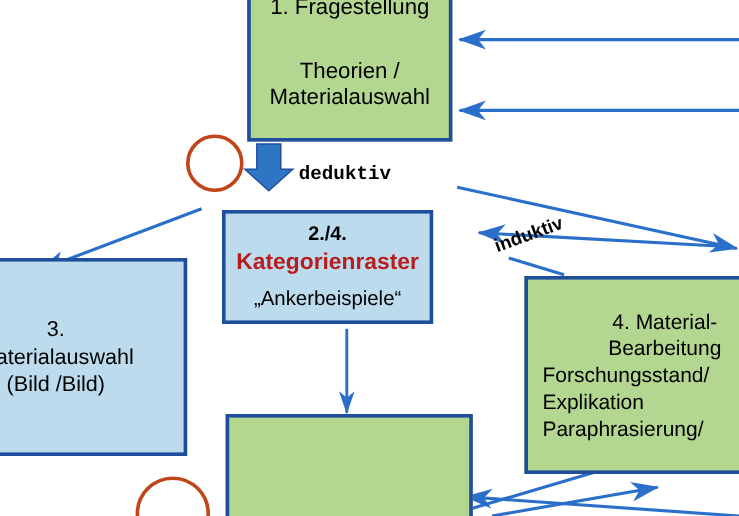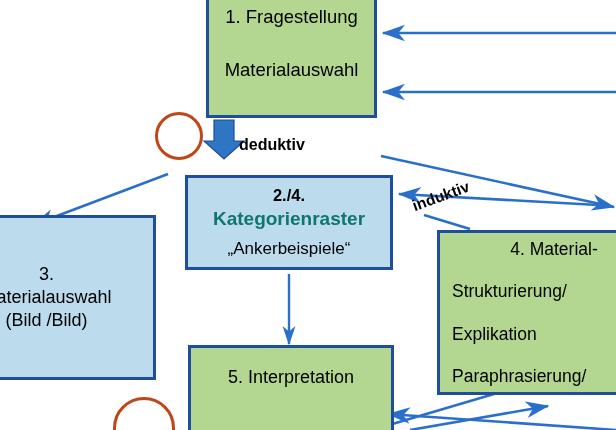--- a/index.html
+++ b/index.html
@@ -42,28 +42,28 @@
   
   #box-fragestellung {
     left: 206px; top: -30px; width: 171px; height: 148px;
     font-size: 18.5px;
     padding-bottom: 2px;
   }
   #box-fragestellung .line { margin: 0; }
 
   
   #box-kategorienraster {
-    left: 185px; top: 175px; width: 208px; height: 95px;
+    left: 185px; top: 175px; width: 176px; height: 95px;
     font-size: 17px;
   }
   #box-kategorienraster .l1 { font-weight: bold; font-size: 16.5px; }
   #box-kategorienraster .l2 {
     font-weight: bold;
     font-size: 19px;
-    color: #0f766e;
+    color: #b91c1c;
     margin-top: 3px;
   }
   #box-kategorienraster .l3 { font-size: 17px; margin-top: 9px; }
 
   
   #box-materialauswahl {
     left: -63px; top: 215px; width: 219px; height: 165px;
     font-size: 18px;
   }
   #box-materialauswahl .line { margin: 1px 0; }
@@ -72,21 +72,21 @@
   #box-materialbearbeitung {
     left: 437px; top: 230px; width: 222px; height: 165px;
     font-size: 17.5px;
     align-items: flex-start;
     text-align: left;
     padding-left: 12px;
     justify-content: center;
   }
   #box-materialbearbeitung .l1 { align-self: center; }
   #box-materialbearbeitung .l2 { align-self: center; }
-  #box-materialbearbeitung .line { margin: 11px 0; }
+  #box-materialbearbeitung .line { margin: 1px 0; }
 
   
   #box-interpretation {
     left: 188px; top: 345px; width: 206px; height: 110px;
     font-size: 18px;
     justify-content: flex-start;
     padding-top: 18px;
   }
   #box-interpretation .line { margin: 1px 0; }
 
@@ -101,21 +101,21 @@
   #circle-top { left: 155px; top: 112px; width: 48px; height: 48px; }
   #circle-bottom { left: 113px; top: 397px; width: 62px; height: 62px; }
 
   
   .flow-label {
     position: absolute;
     font-weight: bold;
     color: #000000;
     white-space: nowrap;
   }
-  #label-deduktiv { left: 239px; top: 136px; font-size: 16px; }
+  #label-deduktiv { left: 249px; top: 136px; font-size: 16px; font-family: Liberation Mono, monospace; }
   #label-induktiv {
     left: 410px; top: 198px; font-size: 15.5px;
     transform: rotate(-20deg);
     transform-origin: left top;
   }
 
   
   #arrows {
     position: absolute;
     left: 0; top: 0;
@@ -164,42 +164,43 @@
       <path d="M269,21 L286,21 L286,33 L294,33 L277.5,47 L261,33 L269,33 Z" fill="#2e75c4" stroke="#1f4e9c" stroke-width="1.2"></path>
     </g>
   </svg>
 
   <div class="circle" id="circle-top"></div>
   <div class="circle" id="circle-bottom"></div>
 
   <div class="node green" id="box-fragestellung">
     <span class="line l1">1. Fragestellung</span>
     <span style="height:32px"></span>
+    <span class="line l2">Theorien /</span>
     <span class="line l3">Materialauswahl</span>
   </div>
 
   <div class="node blue" id="box-kategorienraster">
     <span class="line l1">2./4.</span>
     <span class="line l2">Kategorienraster</span>
     <span class="line l3">„Ankerbeispiele“</span>
   </div>
 
   <div class="node blue" id="box-materialauswahl">
     <span class="line">3.</span>
     <span class="line">Materialauswahl</span>
     <span class="line">(Bild /Bild)</span>
   </div>
 
   <div class="node green" id="box-materialbearbeitung">
     <span class="line l1">4.  Material-</span>
-    <span class="line">Strukturierung/</span>
+    <span class="line l2">Bearbeitung</span>
+    <span class="line">Forschungsstand/</span>
     <span class="line">Explikation</span>
     <span class="line">Paraphrasierung/</span>
   </div>
 
   <div class="node green" id="box-interpretation">
-    <span class="line">5. Interpretation</span>
   </div>
 
   <div class="flow-label" id="label-deduktiv">deduktiv</div>
   <div class="flow-label" id="label-induktiv">induktiv</div>
 
 </div>
 
 </body></html>

